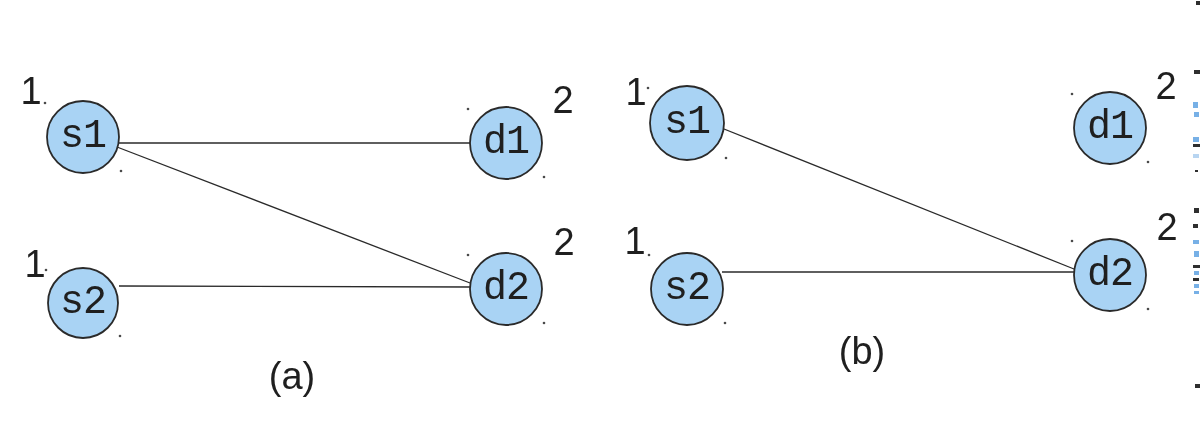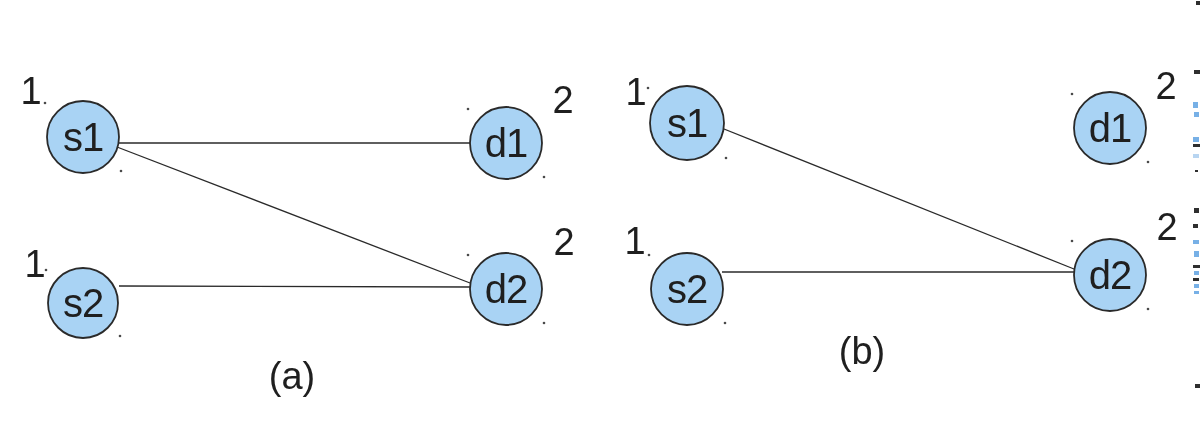--- a/index.html
+++ b/index.html
@@ -21,21 +21,21 @@
     top: 0;
   }
   .nlabel, .badge, .caption {
     position: absolute;
     transform: translate(-50%, -50%);
     line-height: 1;
     color: #1f1f1f;
     white-space: nowrap;
     user-select: none;
   }
-  .nlabel  { font-size: 40px; letter-spacing: -1px; }
+  .nlabel  { font-size: 40px; letter-spacing: -1px; font-family: Liberation Mono, monospace; }
   .badge   { font-size: 38px; }
   .caption { font-size: 38px; }
   .artifact {
     position: absolute;
   }
 </style>
 </head>
 <body>
 
 <div class="stage">

